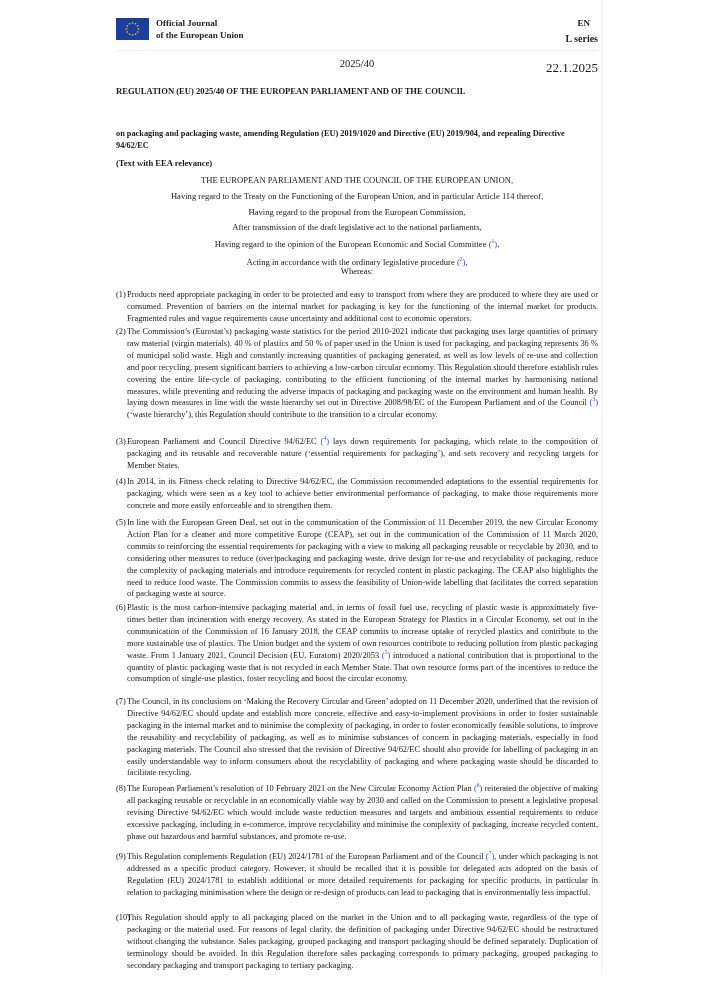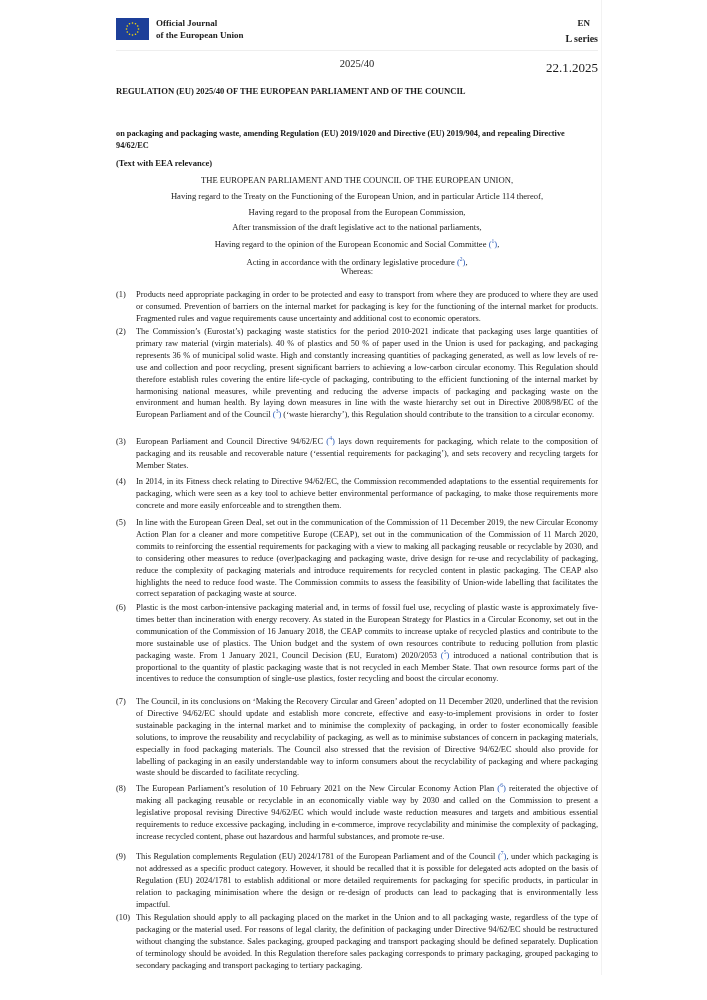--- a/index.html
+++ b/index.html
@@ -15,21 +15,21 @@
   .series { position: absolute; right: 0; top: 33px; font-size: 10px; color: #222; }
   .rule { position: absolute; left: 0; top: 50px; width: 482px; height: 1px; background: #eeeeee; }
   .docnum { position: absolute; left: 0; width: 482px; top: 58px; text-align: center; font-size: 10.5px; }
   .date { position: absolute; right: 0; top: 60px; font-size: 13px; }
   .center-bold { position: absolute; left: 0; width: 482px; font-weight: bold; font-size: 8.6px; line-height: 12px; }
   .para { position: absolute; left: 0; width: 482px; font-size: 8.6px; line-height: 12px; text-align: center; }
   .fn { color: #2a5ab8; font-size: 8.6px; }
   .fn sup { font-size: 5.5px; vertical-align: super; line-height: 0; }
   .recital { position: absolute; left: 0; width: 482px; font-size: 8.4px; line-height: 11.9px; }
   .recital .num { position: absolute; left: 0; top: 0; }
-  .recital .txt { margin-left: 20px; text-align: justify; text-align-last: left; }
+  .recital .txt { margin-left: 11px; text-align: justify; text-align-last: left; }
 </style>
 </head>
 <body>
 
 <div class="divider-right"></div>
 
 <div class="page">
 
   <div class="header">
     <div class="eu-flag">

